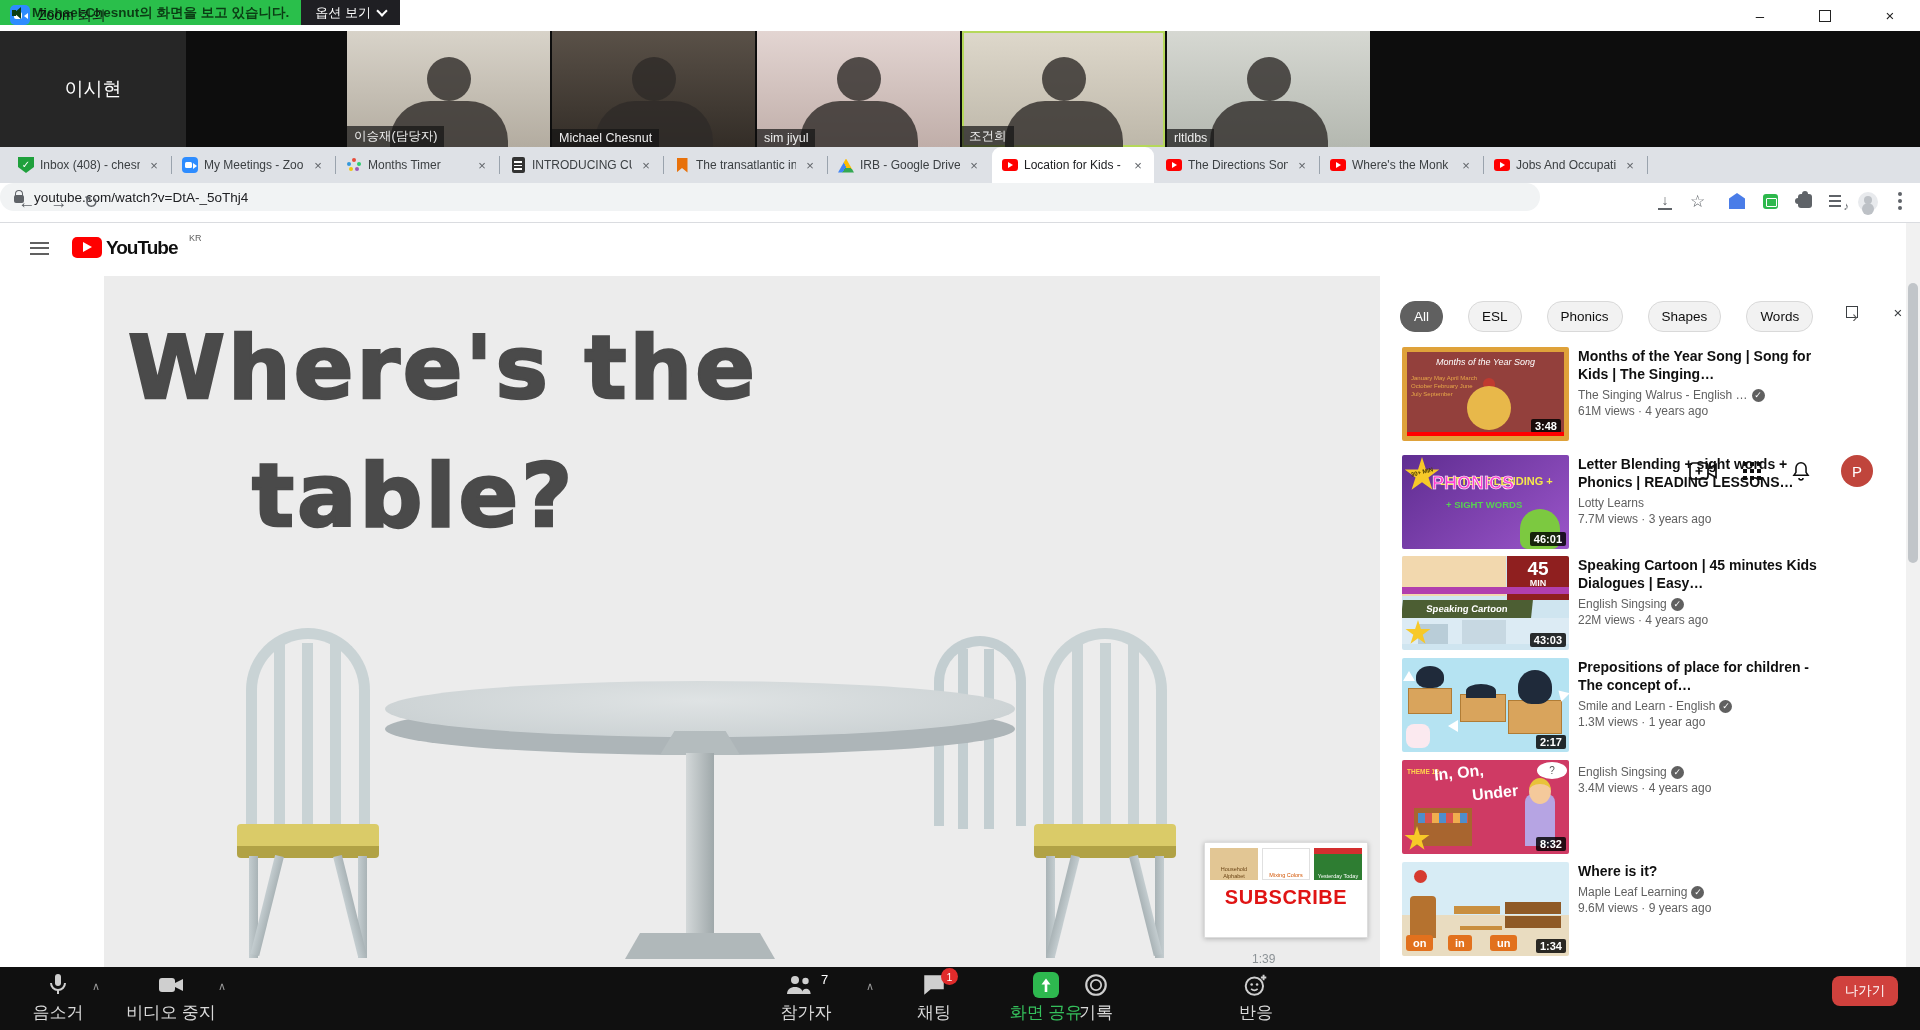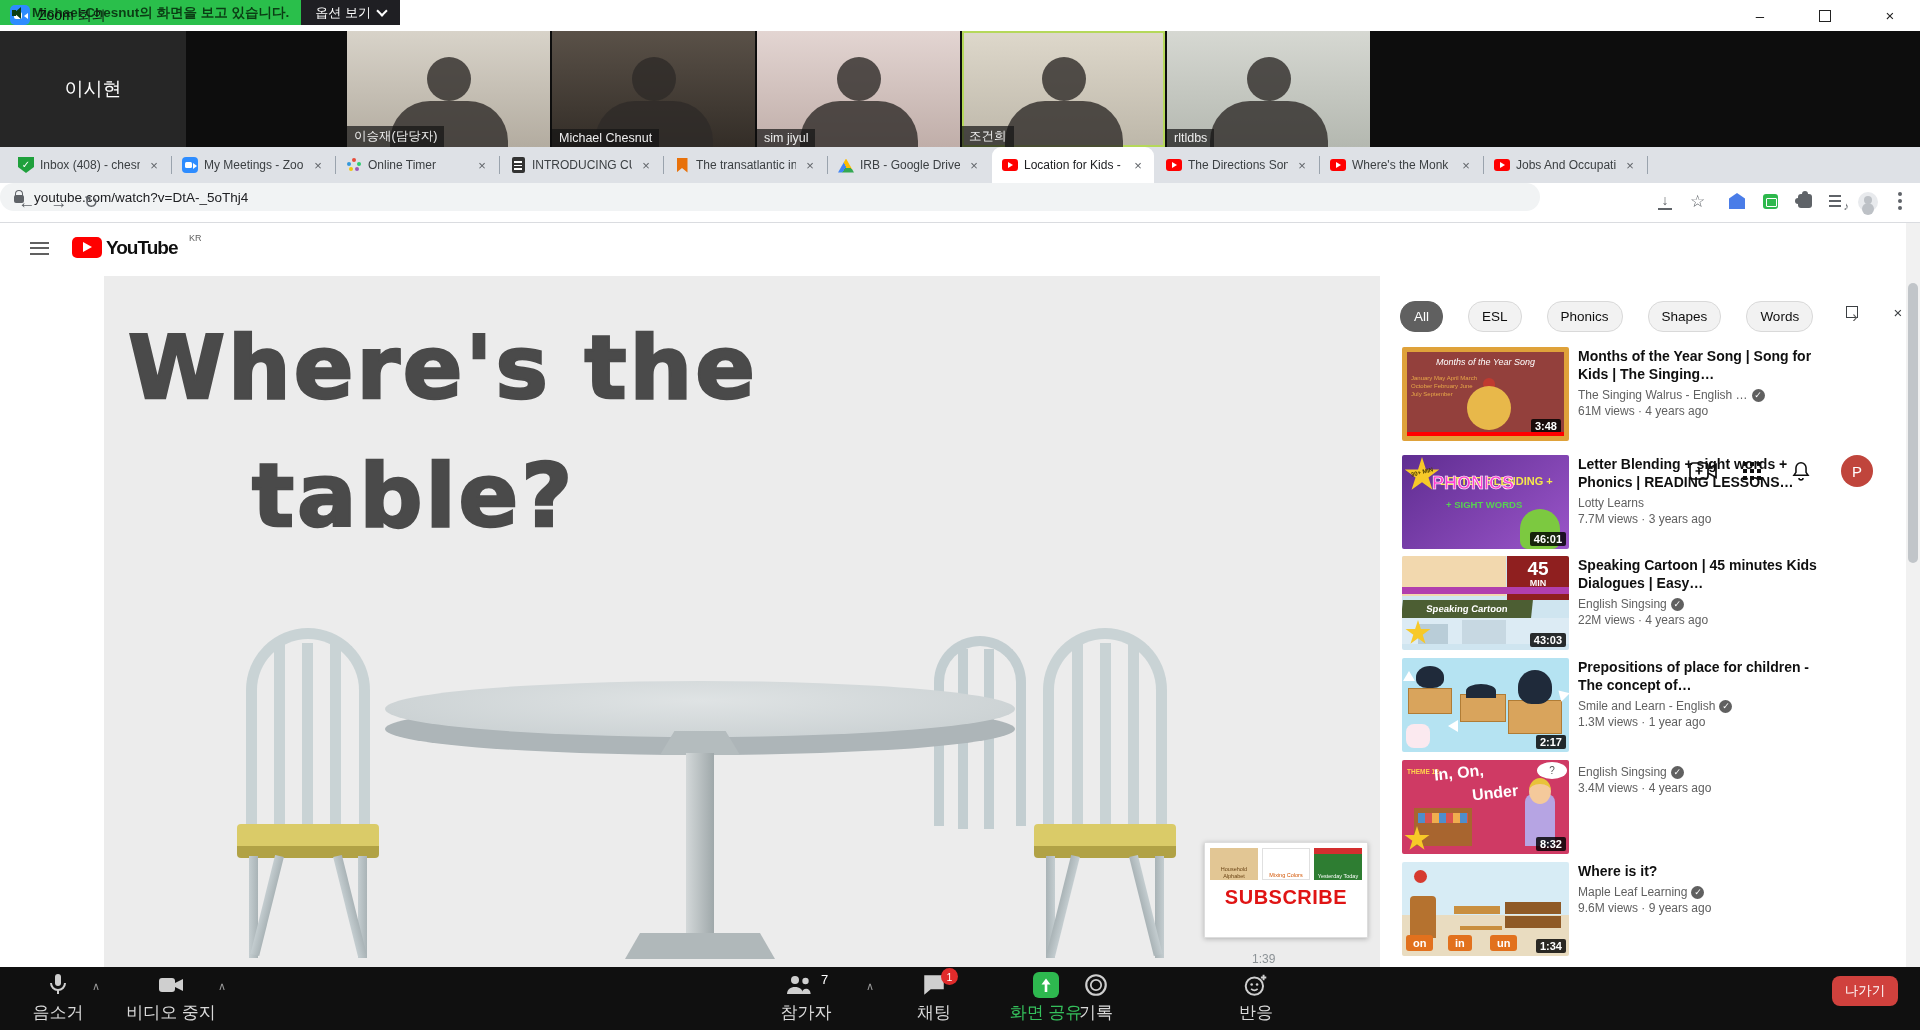--- a/index.html
+++ b/index.html
@@ -304,21 +304,21 @@
     </div>
     <div class="tab abs" style="left:172px">
       <span class="fav fav-zoom"></span>
       <span class="tlabel">My Meetings - Zoo</span>
       <span class="tclose">×</span>
     </div>
     <div class="tab abs" style="left:336px">
       <span class="fav fav-timer">
           <i></i>
         </span>
-      <span class="tlabel">Online Timer</span>
+      <span class="tlabel">Months Timer</span>
       <span class="tclose">×</span>
     </div>
     <div class="tab abs" style="left:500px">
       <span class="fav fav-doc"></span>
       <span class="tlabel">INTRODUCING CU</span>
       <span class="tclose">×</span>
     </div>
     <div class="tab abs" style="left:664px">
       <span class="fav fav-bm"></span>
       <span class="tlabel">The transatlantic in</span>

